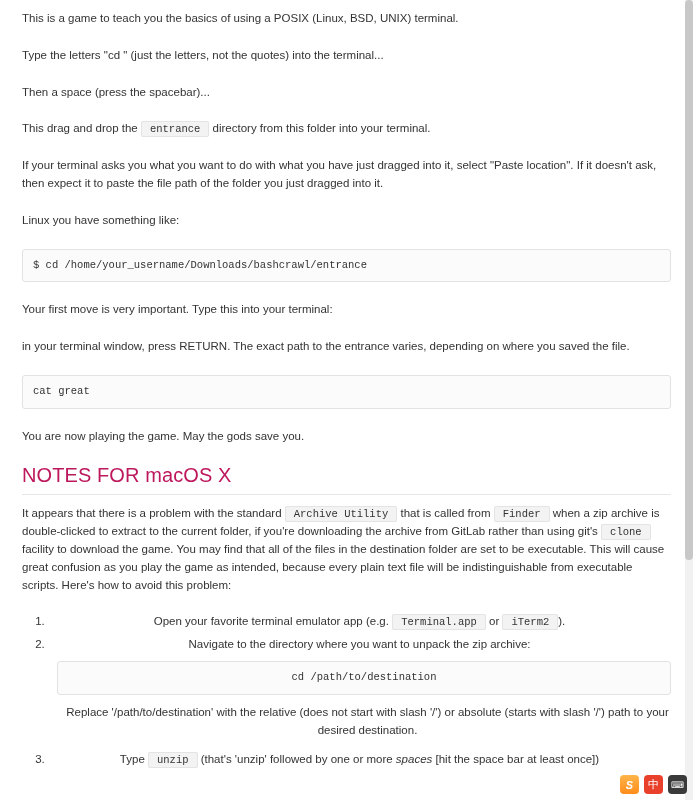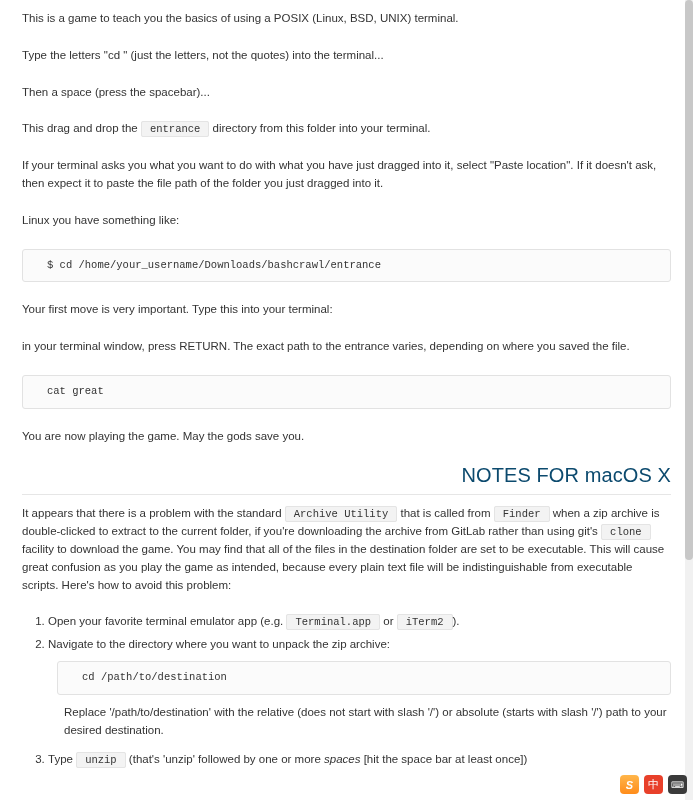--- a/index.html
+++ b/index.html
@@ -35,44 +35,44 @@
     padding: 1px 8px;
     color: #333;
     white-space: nowrap;
   }
   pre.block {
     font-family: "Liberation Mono", monospace;
     font-size: 10.5px;
     background: #fbfbfb;
     border: 1px solid #e2e2e2;
     border-radius: 3px;
-    padding: 9px 24px;
+    padding: 9px 10px;
     margin: 0 0 19px 0;
     color: #333;
     white-space: pre;
     overflow: hidden;
     line-height: 1.3;
   }
   h2.section-title {
     font-size: 20px;
     font-weight: normal;
-    color: #0c4a6e;
+    color: #be185d;
     margin: 9px 0 10px 0;
     padding-bottom: 7px;
     border-bottom: 1px solid #e6e6e6;
     letter-spacing: 0.1px;
-    text-align: right;
   }
   ol.steps {
     margin: 0 0 0 0;
     padding-left: 26px;
     line-height: 1.55;
   }
   ol.steps > li {
     margin-bottom: 5px;
+    text-align: center;
   }
   ol.steps pre.block {
     margin: 7px 0 9px 9px;
   }
   .note-indent {
     margin: 0 0 12px 16px;
     line-height: 1.55;
   }
   .scrollbar-track {
     position: absolute;

